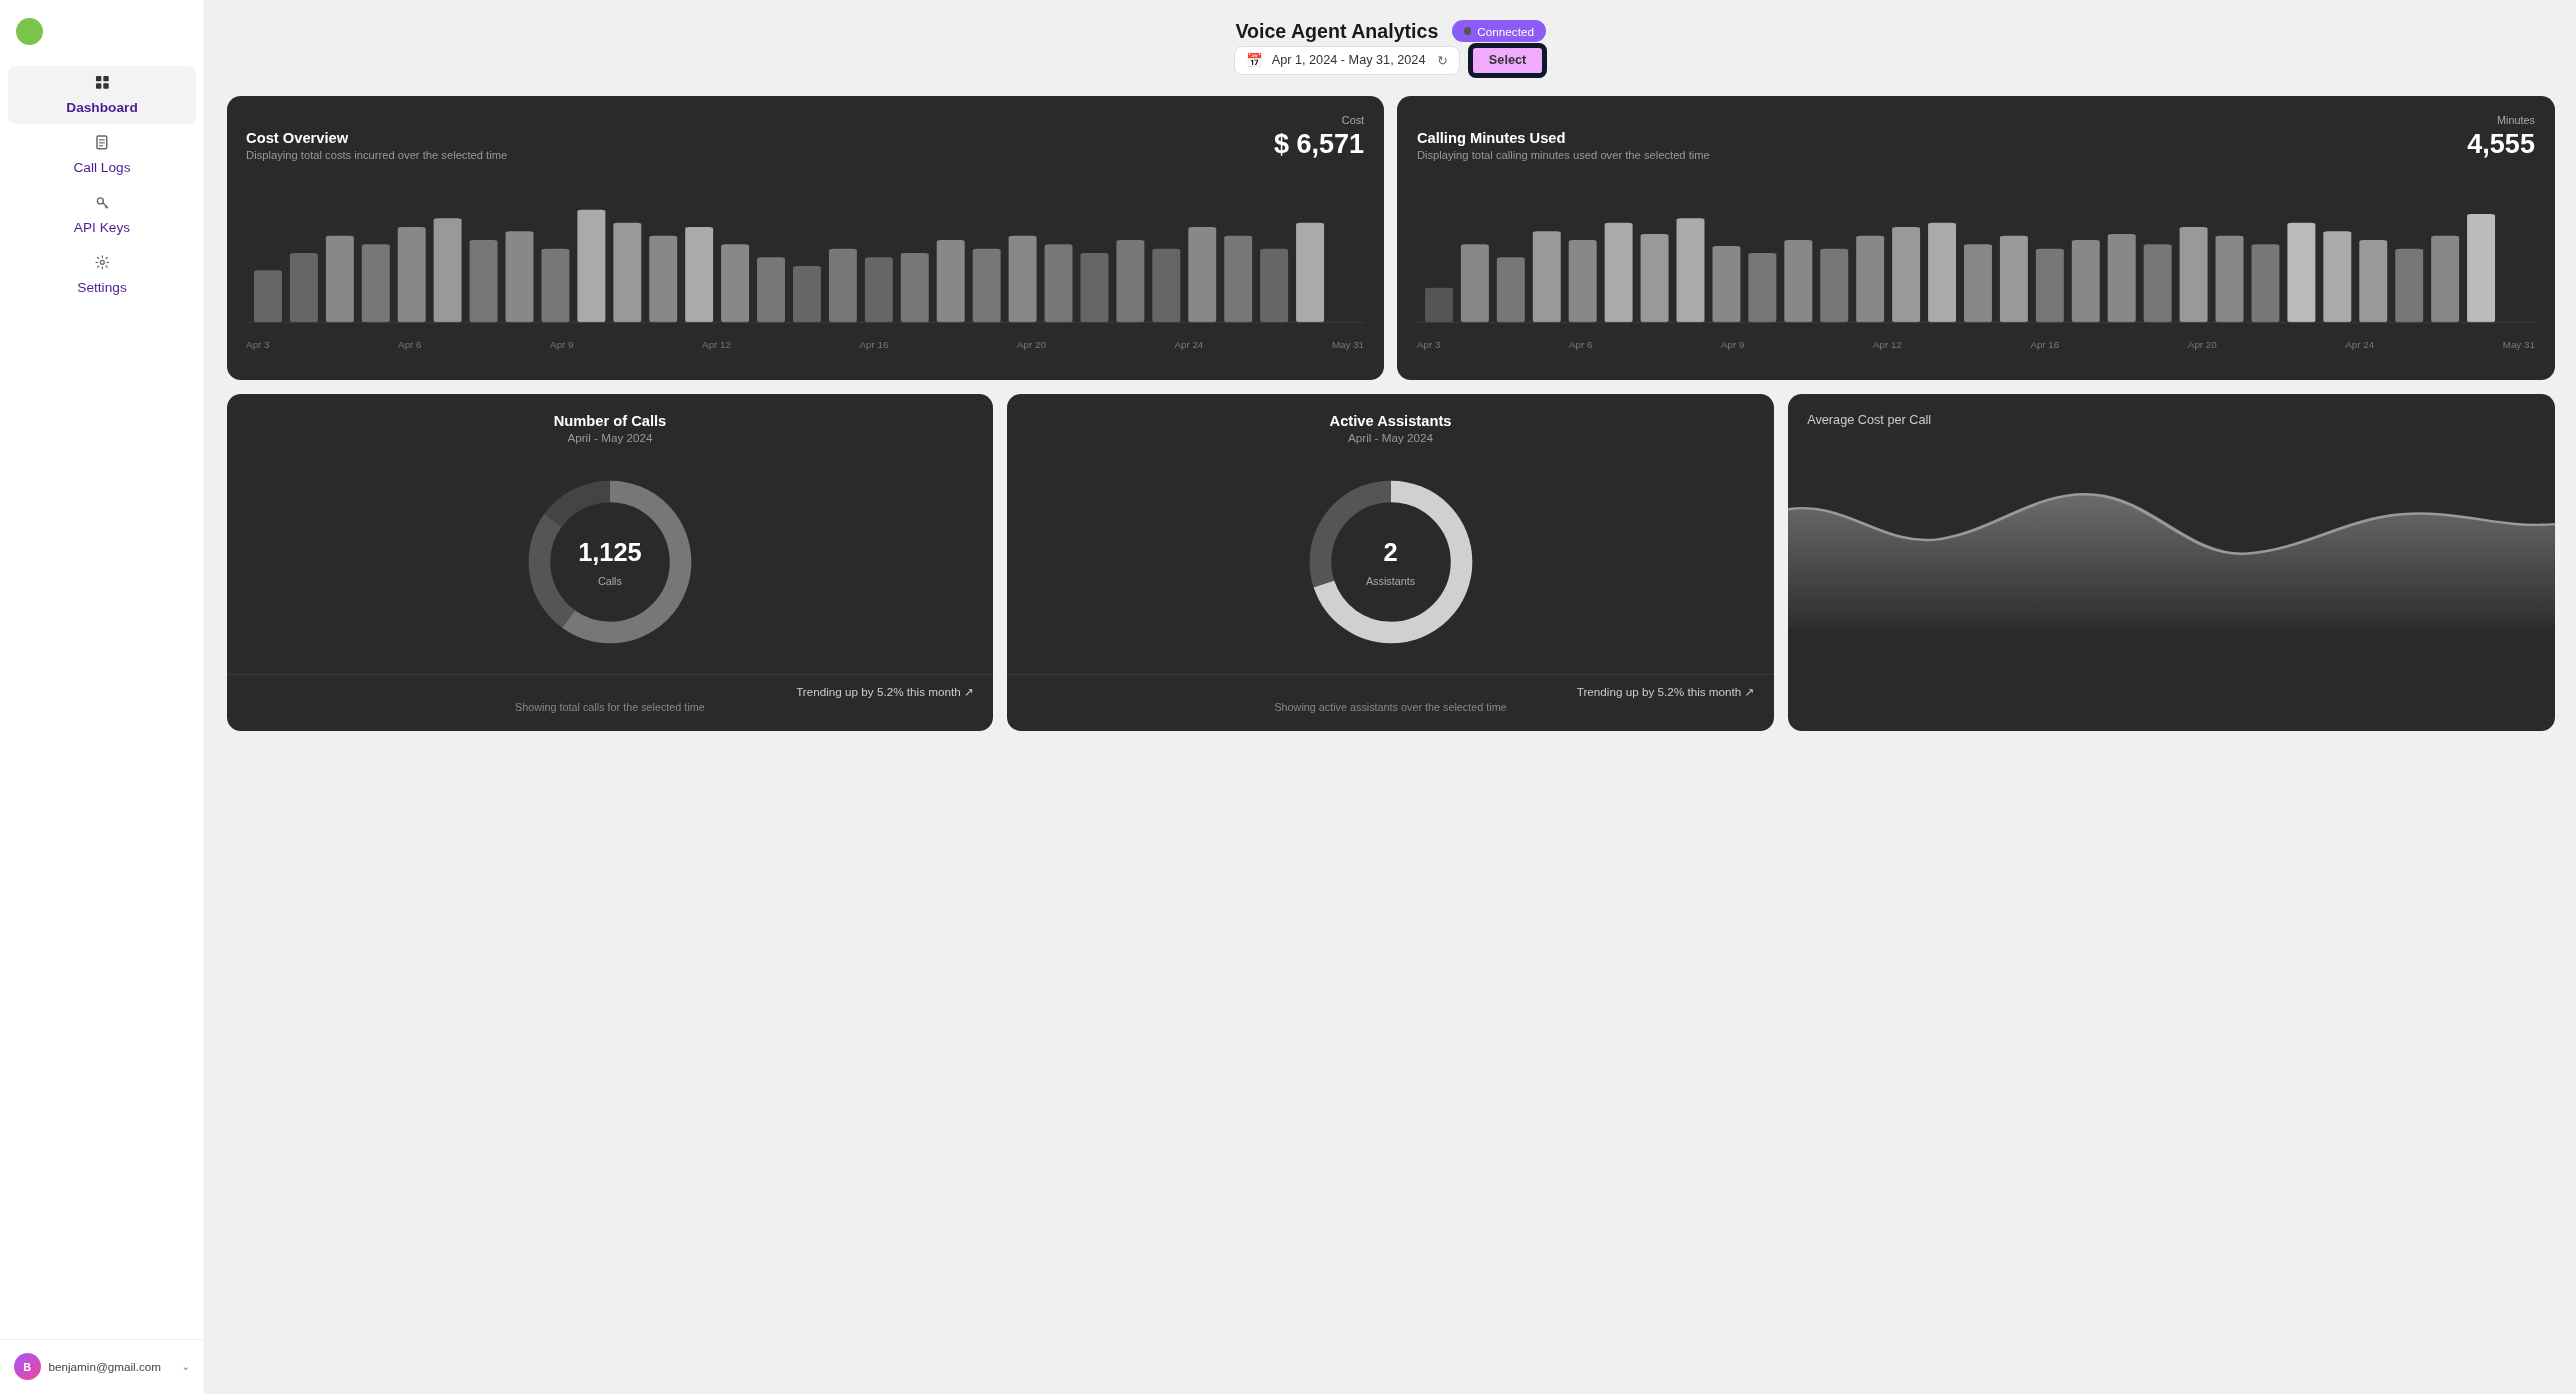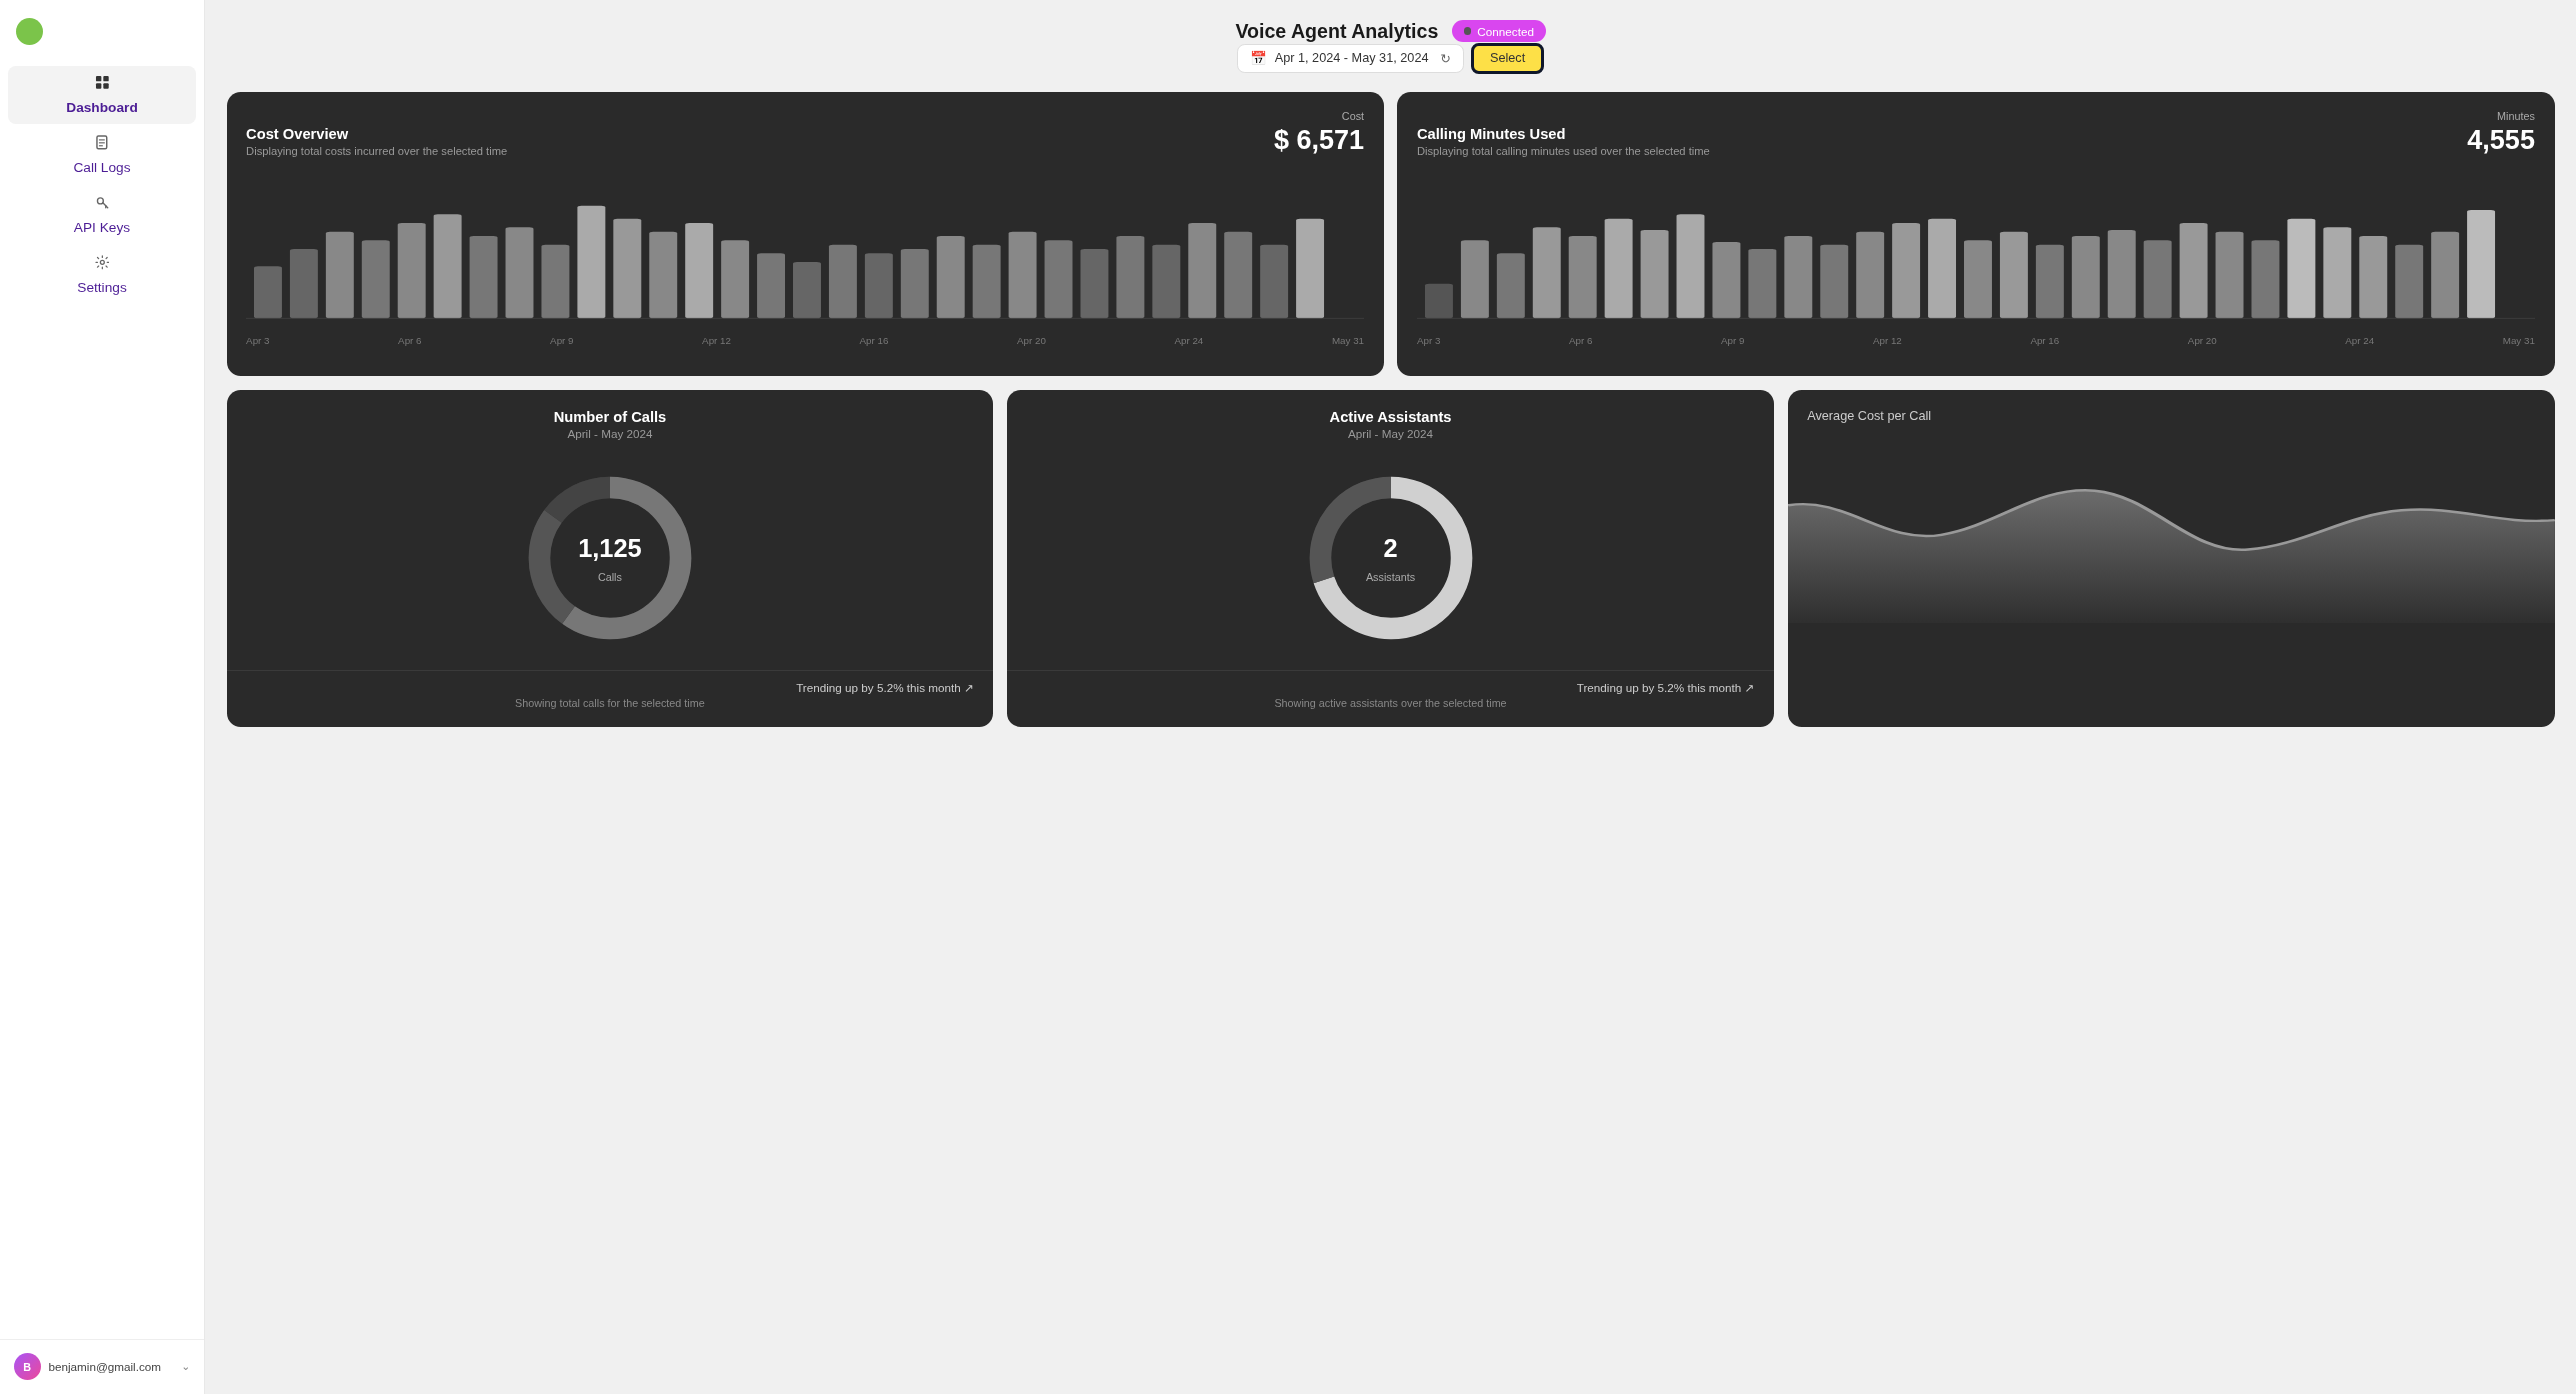--- a/index.html
+++ b/index.html
@@ -111,21 +111,21 @@
     }
     .page-title {
       font-size: 19.6px;
       font-weight: 700;
       color: #1a1a1a;
     }
     .connected-badge {
       display: flex;
       align-items: center;
       gap: 5.9px;
-      background: #d946ef;
+      background: #8b5cf6;
       color: #fff;
       padding: 4.9px 11.7px;
       border-radius: 19.6px;
       font-size: 11.7px;
       font-weight: 500;
     }
     .connected-dot {
       width: 7.8px;
       height: 7.8px;
       border-radius: 50%;
@@ -151,27 +151,28 @@
     .calendar-icon {
       font-size: 13.7px;
       color: #666;
     }
     .refresh-icon {
       font-size: 12.7px;
       color: #666;
       margin-left: 3.9px;
     }
     .select-btn {
-      background: #fde047;
-      border: 3px solid #0f172a;
+      background: #f0abfc;
+      border: 5px solid #0f172a;
       border-radius: 7.8px;
       padding: 5.9px 15.6px;
       font-size: 12.7px;
       color: #333;
       cursor: pointer;
+      font-weight: bold;
     }
 
     
     .charts-top {
       display: grid;
       grid-template-columns: 1fr 1fr;
       gap: 13.7px;
       margin-bottom: 13.7px;
     }
     .charts-bottom {

